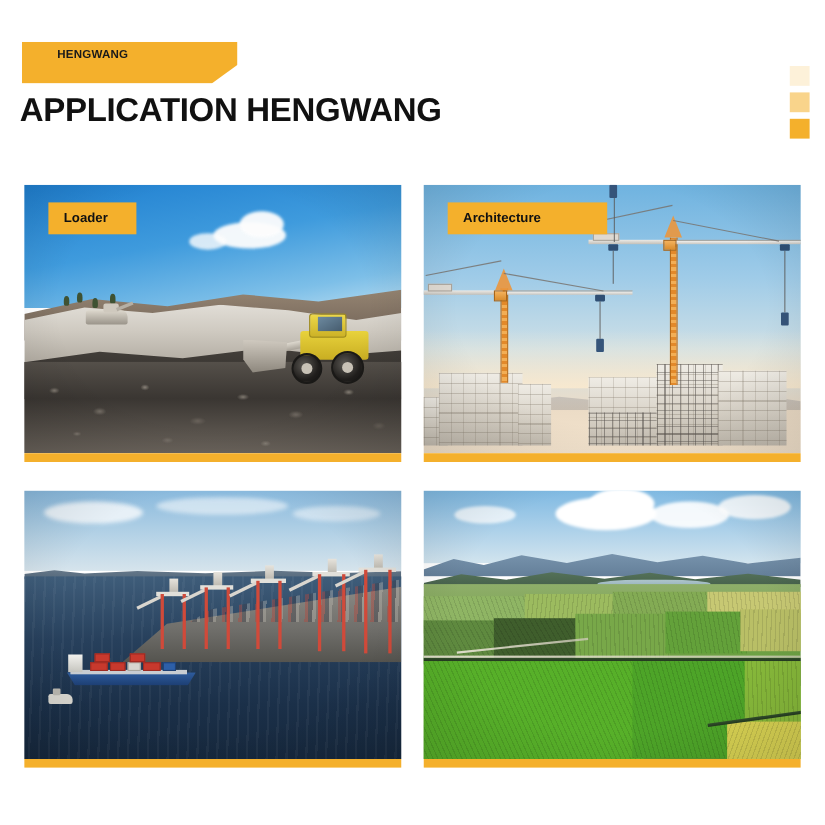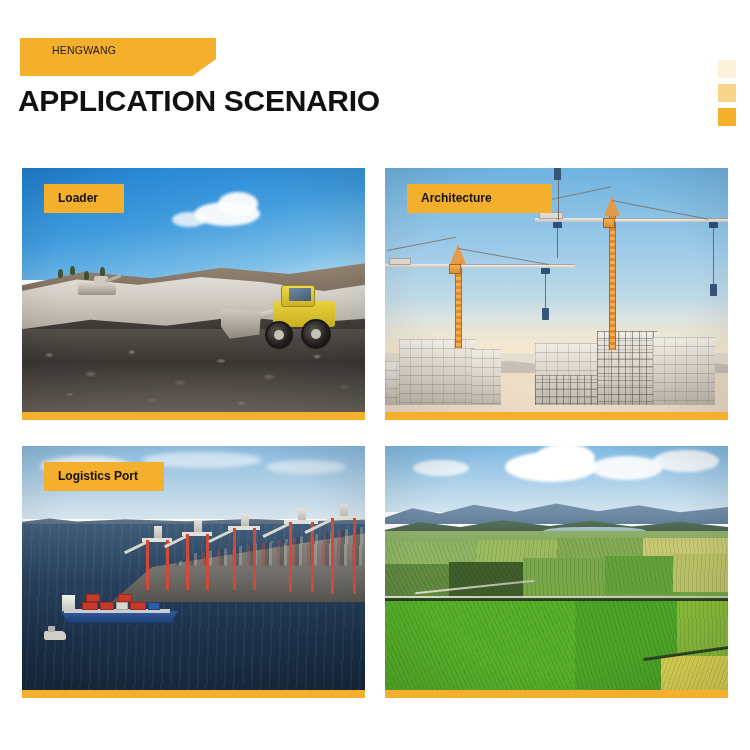--- a/index.html
+++ b/index.html
@@ -17,21 +17,21 @@
   .brand-badge {
     position: absolute; left: 20px; top: 38px;
     width: 196px; height: 38px;
     background: var(--brand);
     -webkit-clip-path: polygon(0 0, 100% 0, 100% 55%, 88% 100%, 0 100%);
     clip-path: polygon(0 0, 100% 0, 100% 55%, 88% 100%, 0 100%);
     padding: 5px 0 0 16px;
   }
   .brand-line {
     display: block;
-    font-size: 10.5px; font-weight: normal; color: #1a1a1a;
+    font-size: 10.5px; font-weight: bold; color: #1a1a1a;
     line-height: 14px; letter-spacing: 0.2px; padding-left: 16px;
   }
 
   .page-title {
     position: absolute; left: 18px; top: 83px;
     font-size: 30px; font-weight: bold; color: #111111;
     letter-spacing: -0.3px; line-height: 36px;
     white-space: nowrap;
   }
 
@@ -333,21 +333,21 @@
 <body>
 
 <div class="page" style="--brand:#F4B02C;">
 
   <div class="header">
 
     <div class="brand-badge">
       <span class="brand-line">HENGWANG</span>
     </div>
 
-    <div class="page-title">APPLICATION SCENARIO</div>
+    <div class="page-title">APPLICATION HENGWANG</div>
 
     <div class="deco-squares">
       <div class="deco-sq s1"></div>
       <div class="deco-sq s2"></div>
       <div class="deco-sq s3"></div>
     </div>
   </div>
 
   <div class="cards">
 
@@ -504,21 +504,20 @@
             <div class="ctr w" style="left:60px; width:12px;"></div>
             <div class="ctr" style="left:74px; width:16px;"></div>
             <div class="ctr b" style="left:92px; width:12px;"></div>
             <div class="ctr" style="left:30px; width:14px; bottom:21px;"></div>
             <div class="ctr" style="left:62px; width:14px; bottom:21px;"></div>
             <div class="ship-tower"></div>
           </div>
           <div class="tug"></div>
         </div>
       </div>
-      <div class="card-label">Logistics Port</div>
       <div class="card-bar"></div>
     </div>
 
     <div class="card wide-label">
       <div class="card-photo vig">
         <div class="sc agri">
           <div class="sky"></div>
           <div class="acloud ac4"></div>
           <div class="acloud ac1"></div>
           <div class="acloud ac2"></div>

